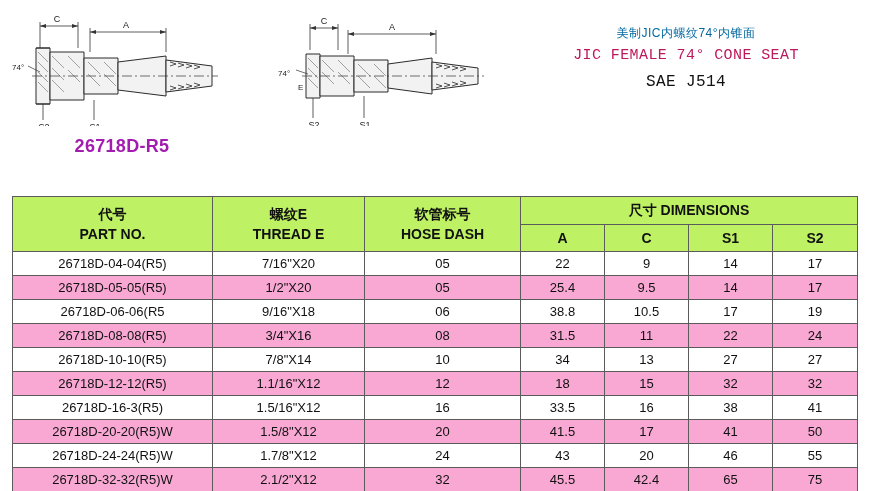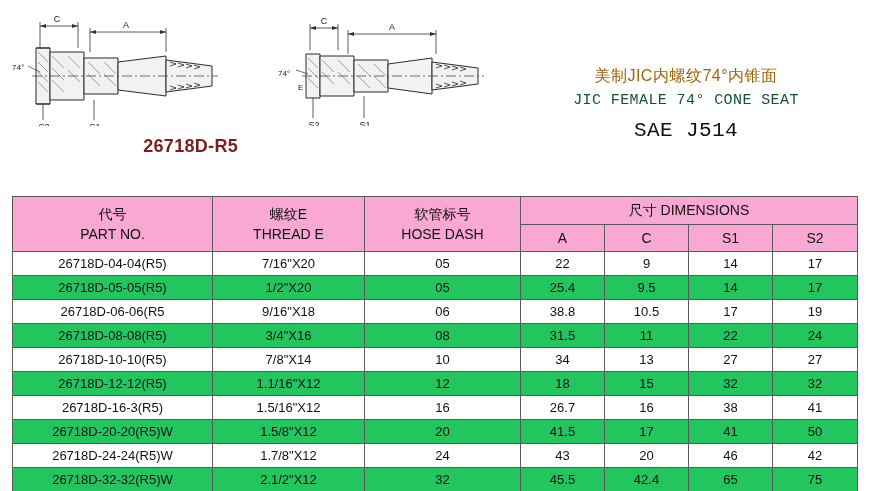--- a/index.html
+++ b/index.html
@@ -32,50 +32,49 @@
   }
   .fig-1 { left: 6px;  width: 232px; }
   .fig-2 { left: 268px; width: 232px; }
 
   .fig-draw {
     height: 118px;
     position: relative;
   }
 
   .fig-caption {
-    text-align: right;
+    text-align: center;
     font-size: 18px;
     font-weight: bold;
     letter-spacing: 0.3px;
     margin-top: 10px;
-    color: #7f1d1d;
+    color: #a21caf;
   }
 
   .title-block {
     position: absolute;
     right: 18px;
     top: 24px;
     width: 330px;
     text-align: center;
     line-height: 1.65;
   }
   .title-cn {
-    font-size: 16px;
-    color: #a16207;
+    font-size: 12px;
+    color: #0369a1;
     letter-spacing: 0.5px;
-    margin-top: 39px;
   }
   .title-en {
     font-size: 15px;
-    color: #14532d;
+    color: #be185d;
     font-family: "Liberation Mono", monospace;
     letter-spacing: 0.4px;
   }
   .title-std {
-    font-size: 21px;
+    font-size: 16px;
     color: #111;
     font-family: "Liberation Mono", monospace;
     letter-spacing: 0.4px;
   }
 
   
   .table-wrap {
     position: absolute;
     left: 12px;
     top: 196px;
@@ -89,35 +88,35 @@
   table.spec th,
   table.spec td {
     border: 1px solid #5b5b5b;
     text-align: center;
     vertical-align: middle;
     font-size: 13px;
     color: #111;
     padding: 0;
   }
   table.spec thead th {
-    background: #f9a8d4;
-    font-weight: normal;
+    background: #bef264;
+    font-weight: bold;
     font-size: 14px;
     line-height: 1.45;
     height: 26px;
   }
   table.spec thead th.tall {
     height: 54px;
   }
   table.spec tbody td {
     height: 23px;
     font-size: 13px;
   }
   table.spec tbody tr.alt td {
-    background: #22c55e;
+    background: #f9a8d4;
   }
   td.partno {
     text-align: left;
     padding-left: 8px;
   }
   .hdr-cn { display:block; }
   .hdr-en { display:block;text-align:center; }
 
   
   svg { display: block; }
@@ -359,42 +358,42 @@
           <td>12</td>
           <td>18</td>
           <td>15</td>
           <td>32</td>
           <td>32</td>
         </tr>
         <tr>
           <td class="partno">26718D-16-3(R5)</td>
           <td>1.5/16"X12</td>
           <td>16</td>
-          <td>26.7</td>
+          <td>33.5</td>
           <td>16</td>
           <td>38</td>
           <td>41</td>
         </tr>
         <tr class="alt">
           <td class="partno">26718D-20-20(R5)W</td>
           <td>1.5/8"X12</td>
           <td>20</td>
           <td>41.5</td>
           <td>17</td>
           <td>41</td>
           <td>50</td>
         </tr>
         <tr>
           <td class="partno">26718D-24-24(R5)W</td>
           <td>1.7/8"X12</td>
           <td>24</td>
           <td>43</td>
           <td>20</td>
           <td>46</td>
-          <td>42</td>
+          <td>55</td>
         </tr>
         <tr class="alt">
           <td class="partno">26718D-32-32(R5)W</td>
           <td>2.1/2"X12</td>
           <td>32</td>
           <td>45.5</td>
           <td>42.4</td>
           <td>65</td>
           <td>75</td>
         </tr>

